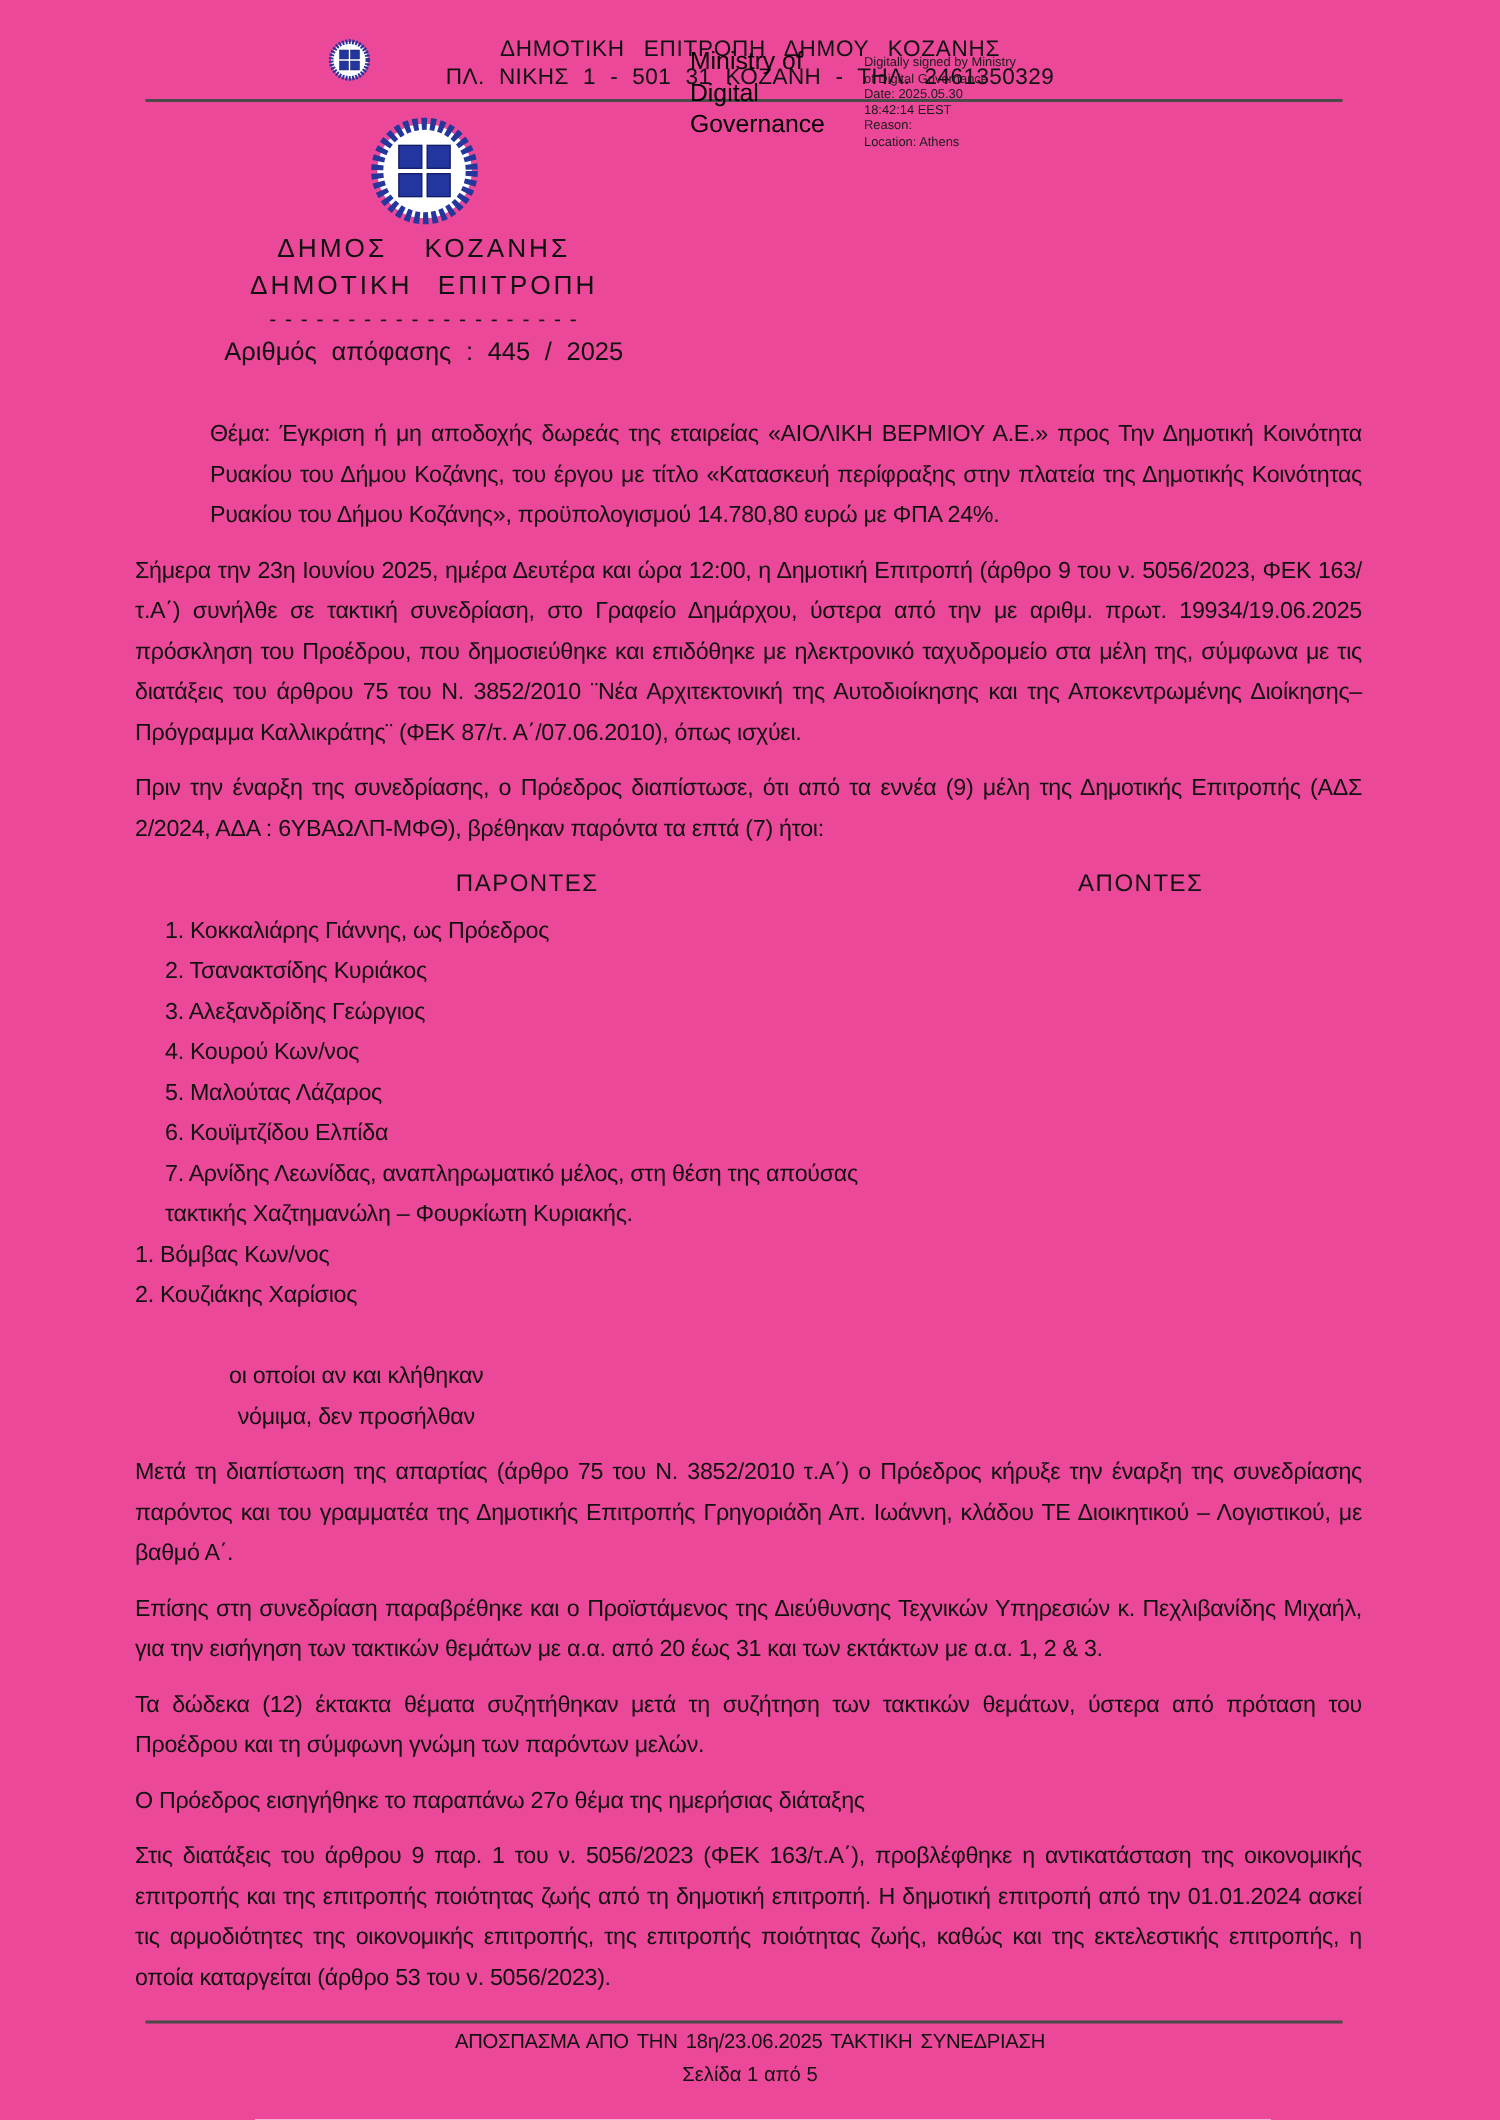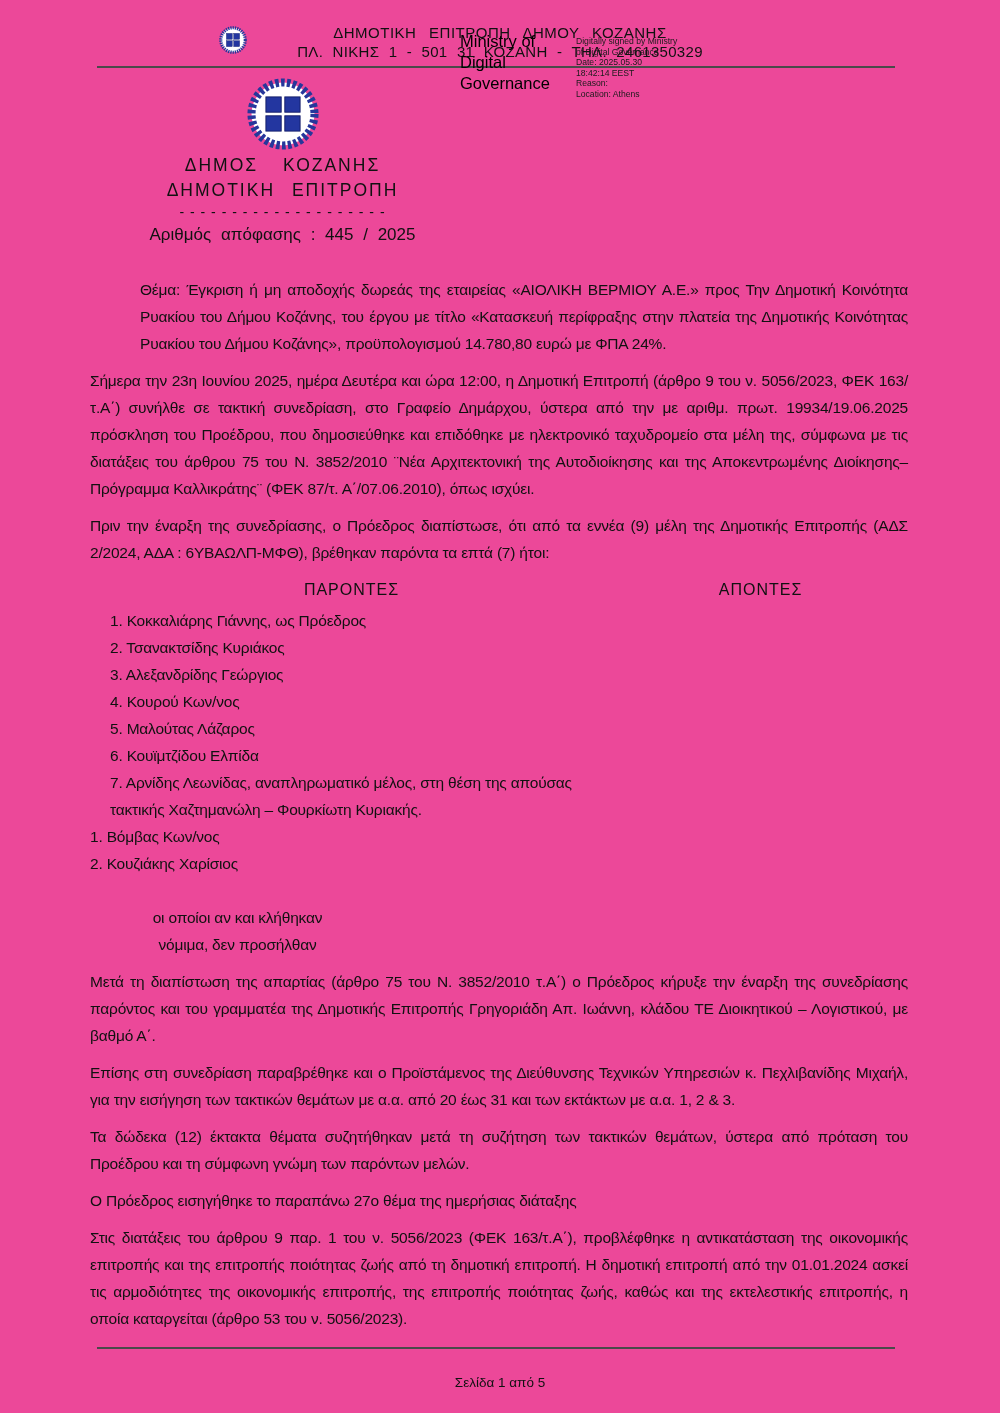--- a/index.html
+++ b/index.html
@@ -139,15 +139,16 @@
     </div>
 
     <p>Μετά τη διαπίστωση της απαρτίας (άρθρο 75 του Ν. 3852/2010 τ.Α΄) ο Πρόεδρος κήρυξε την έναρξη της συνεδρίασης παρόντος και του γραμματέα της Δημοτικής Επιτροπής Γρηγοριάδη Απ. Ιωάννη, κλάδου ΤΕ Διοικητικού – Λογιστικού, με βαθμό Α΄.</p>
     <p>Επίσης στη συνεδρίαση παραβρέθηκε και ο Προϊστάμενος της Διεύθυνσης Τεχνικών Υπηρεσιών κ. Πεχλιβανίδης Μιχαήλ, για την εισήγηση των τακτικών θεμάτων με α.α. από 20 έως 31 και των εκτάκτων με α.α. 1, 2 &amp; 3.</p>
     <p>Τα δώδεκα (12) έκτακτα θέματα συζητήθηκαν μετά τη συζήτηση των τακτικών θεμάτων, ύστερα από πρόταση του Προέδρου και τη σύμφωνη γνώμη των παρόντων μελών.</p>
     <p class="single-line">Ο Πρόεδρος εισηγήθηκε το παραπάνω 27ο θέμα της ημερήσιας διάταξης</p>
     <p>Στις διατάξεις του άρθρου 9 παρ. 1 του ν. 5056/2023 (ΦΕΚ 163/τ.Α΄), προβλέφθηκε η αντικατάσταση της οικονομικής επιτροπής και της επιτροπής ποιότητας ζωής από τη δημοτική επιτροπή. Η δημοτική επιτροπή από την 01.01.2024 ασκεί τις αρμοδιότητες της οικονομικής επιτροπής, της επιτροπής ποιότητας ζωής, καθώς και της εκτελεστικής επιτροπής, η οποία καταργείται (άρθρο 53 του ν. 5056/2023).</p>
   </main>
 
   <div class="rule rule-bottom"></div>
+  <div class="footer-line1">ΑΠΟΣΠΑΣΜΑ ΑΠΟ ΤΗΝ 18η/23.06.2025 ΤΑΚΤΙΚΗ ΣΥΝΕΔΡΙΑΣΗ</div>
   <div class="footer-line2">Σελίδα 1 από 5</div>
 
 </div>
 
 </body></html>

